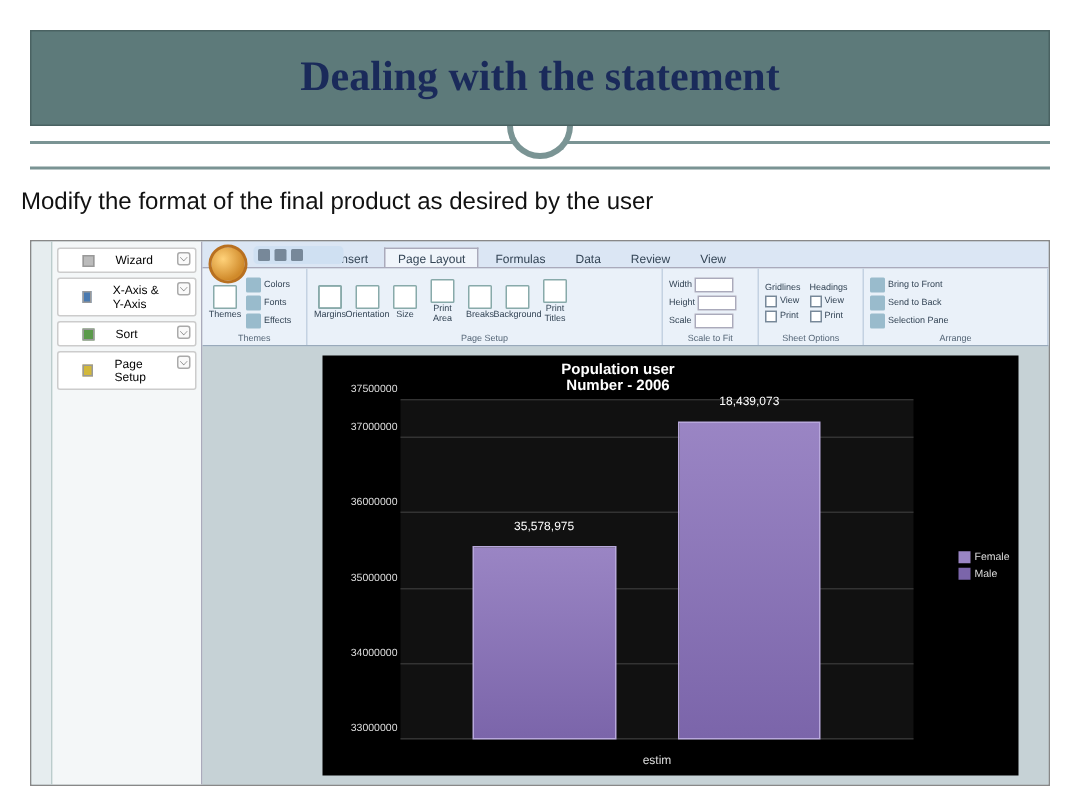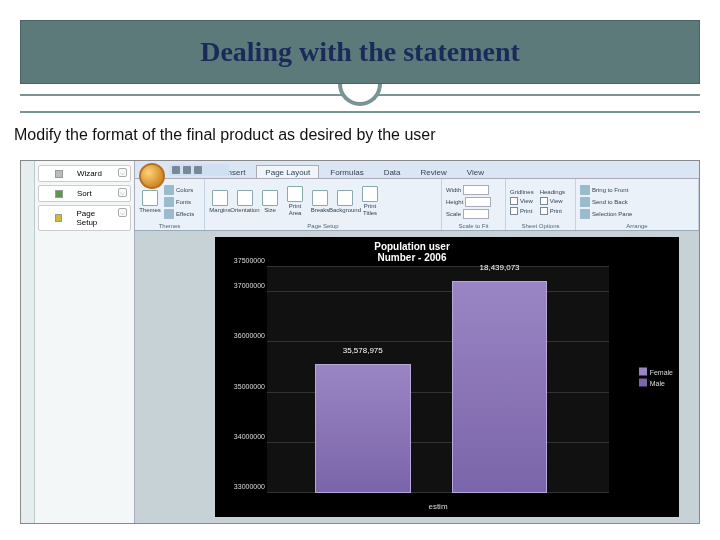--- a/index.html
+++ b/index.html
@@ -81,20 +81,25 @@
 
   <div class="screenshot">
     <div class="wizard-rail"></div>
     <div class="wizard-panel">
       <div class="wiz-item">
           <span class="wiz-sq sq-gray"></span>
           <span>Wizard</span>
           <span class="exp">⌵</span>
         </div>
       <div class="wiz-item">
+          <span class="wiz-sq sq-blue"></span>
+          <span>X-Axis &amp; Y-Axis</span>
+          <span class="exp">⌵</span>
+        </div>
+      <div class="wiz-item">
           <span class="wiz-sq sq-green"></span>
           <span>Sort</span>
           <span class="exp">⌵</span>
         </div>
       <div class="wiz-item">
           <span class="wiz-sq sq-yellow"></span>
           <span>Page Setup</span>
           <span class="exp">⌵</span>
         </div>
     </div>

